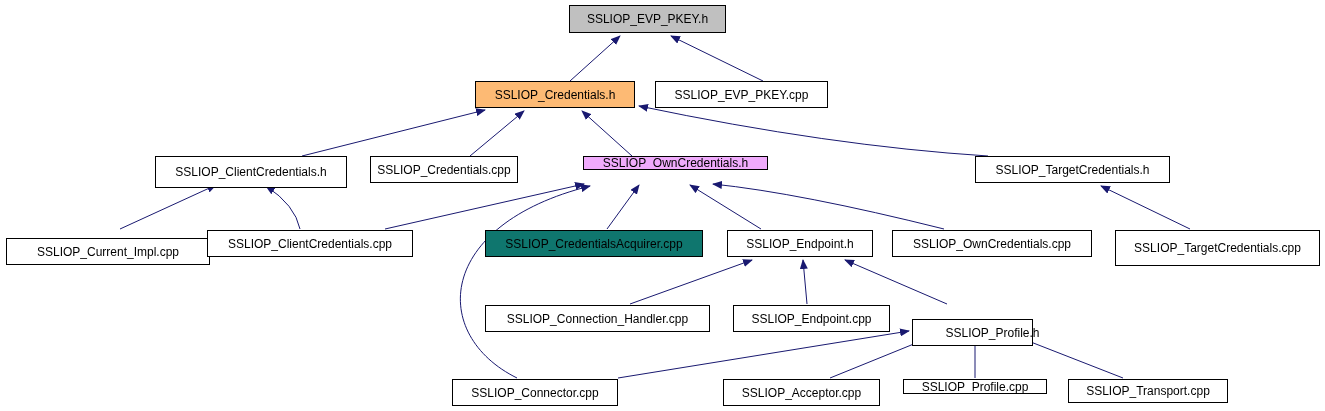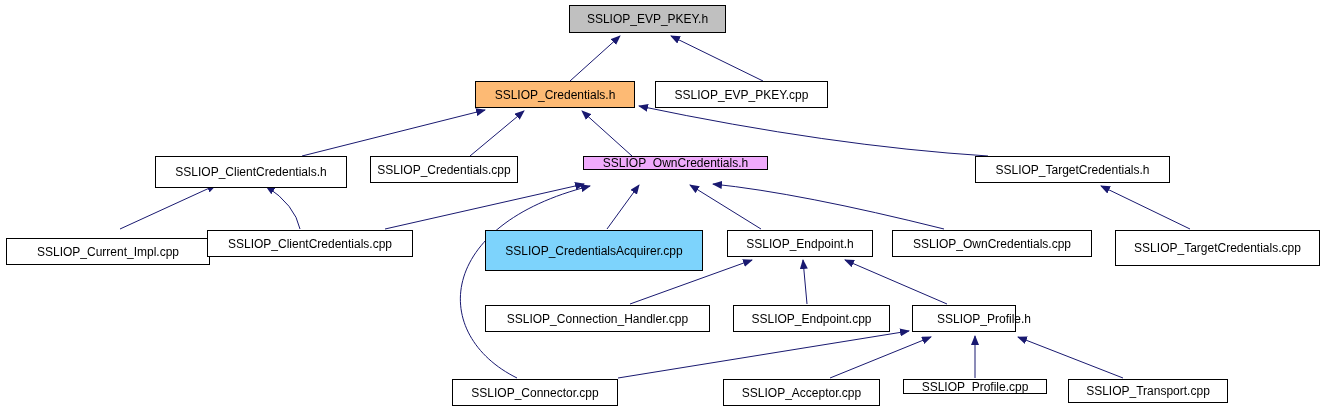--- a/index.html
+++ b/index.html
@@ -79,24 +79,24 @@
     </svg>
 <div class="node root" style="left: 569px; top: 5px; width: 157px; height: 28px; background: rgb(192, 192, 192); border-color: rgb(0, 0, 0); color: rgb(0, 0, 0);">SSLIOP_EVP_PKEY.h</div>
     <div class="node" style="left: 475px; top: 81px; width: 160px; height: 27px; background: #fdba74; border-color: rgb(0, 0, 0); color: rgb(0, 0, 0);">SSLIOP_Credentials.h</div>
     <div class="node" style="left: 655px; top: 81px; width: 173px; height: 27px; background: rgb(255, 255, 255); border-color: rgb(0, 0, 0); color: rgb(0, 0, 0);">SSLIOP_EVP_PKEY.cpp</div>
     <div class="node" style="left: 155px; top: 156px; width: 192px; height: 32px; background: rgb(255, 255, 255); border-color: rgb(0, 0, 0); color: rgb(0, 0, 0);">SSLIOP_ClientCredentials.h</div>
     <div class="node" style="left: 370px; top: 156px; width: 148px; height: 27px; background: rgb(255, 255, 255); border-color: rgb(0, 0, 0); color: rgb(0, 0, 0);">SSLIOP_Credentials.cpp</div>
     <div class="node" style="left: 563px; top: 156px; width: 185px; height: 14px; background: #f0abfc; border-color: rgb(0, 0, 0); color: rgb(0, 0, 0); margin-left: 20px;">SSLIOP_OwnCredentials.h</div>
     <div class="node" style="left: 975px; top: 156px; width: 195px; height: 27px; background: rgb(255, 255, 255); border-color: rgb(0, 0, 0); color: rgb(0, 0, 0);">SSLIOP_TargetCredentials.h</div>
     <div class="node" style="left: 6px; top: 230px; width: 204px; height: 27px; background: rgb(255, 255, 255); border-color: rgb(0, 0, 0); color: rgb(0, 0, 0); margin-top: 8px;">SSLIOP_Current_Impl.cpp</div>
     <div class="node" style="left: 207px; top: 230px; width: 206px; height: 27px; background: rgb(255, 255, 255); border-color: rgb(0, 0, 0); color: rgb(0, 0, 0);">SSLIOP_ClientCredentials.cpp</div>
-    <div class="node" style="left: 485px; top: 230px; width: 218px; height: 41px; background: #7dd3fc; border-color: rgb(0, 0, 0); color: rgb(0, 0, 0);">SSLIOP_CredentialsAcquirer.cpp</div>
+    <div class="node" style="left: 485px; top: 230px; width: 218px; height: 27px; background: #0f766e; border-color: rgb(0, 0, 0); color: rgb(0, 0, 0);">SSLIOP_CredentialsAcquirer.cpp</div>
     <div class="node" style="left: 727px; top: 230px; width: 146px; height: 27px; background: rgb(255, 255, 255); border-color: rgb(0, 0, 0); color: rgb(0, 0, 0);">SSLIOP_Endpoint.h</div>
     <div class="node" style="left: 892px; top: 230px; width: 200px; height: 27px; background: rgb(255, 255, 255); border-color: rgb(0, 0, 0); color: rgb(0, 0, 0);">SSLIOP_OwnCredentials.cpp</div>
     <div class="node" style="left: 1115px; top: 230px; width: 205px; height: 36px; background: rgb(255, 255, 255); border-color: rgb(0, 0, 0); color: rgb(0, 0, 0);">SSLIOP_TargetCredentials.cpp</div>
     <div class="node" style="left: 485px; top: 305px; width: 225px; height: 27px; background: rgb(255, 255, 255); border-color: rgb(0, 0, 0); color: rgb(0, 0, 0);">SSLIOP_Connection_Handler.cpp</div>
     <div class="node" style="left: 733px; top: 305px; width: 157px; height: 27px; background: rgb(255, 255, 255); border-color: rgb(0, 0, 0); color: rgb(0, 0, 0);">SSLIOP_Endpoint.cpp</div>
-    <div class="node" style="left: 912px; top: 305px; width: 104px; height: 27px; background: rgb(255, 255, 255); border-color: rgb(0, 0, 0); color: rgb(0, 0, 0); padding-left: 40px;">SSLIOP_Profile.h</div>
+    <div class="node" style="left: 912px; top: 319px; width: 121px; height: 27px; background: rgb(255, 255, 255); border-color: rgb(0, 0, 0); color: rgb(0, 0, 0); padding-left: 40px;">SSLIOP_Profile.h</div>
     <div class="node" style="left: 452px; top: 379px; width: 166px; height: 27px; background: rgb(255, 255, 255); border-color: rgb(0, 0, 0); color: rgb(0, 0, 0);">SSLIOP_Connector.cpp</div>
     <div class="node" style="left: 723px; top: 379px; width: 157px; height: 27px; background: rgb(255, 255, 255); border-color: rgb(0, 0, 0); color: rgb(0, 0, 0);">SSLIOP_Acceptor.cpp</div>
     <div class="node" style="left: 903px; top: 379px; width: 144px; height: 15px; background: rgb(255, 255, 255); border-color: rgb(0, 0, 0); color: rgb(0, 0, 0);">SSLIOP_Profile.cpp</div>
     <div class="node" style="left: 1068px; top: 379px; width: 160px; height: 24px; background: rgb(255, 255, 255); border-color: rgb(0, 0, 0); color: rgb(0, 0, 0);">SSLIOP_Transport.cpp</div>
   </div>
 
 </body></html>

